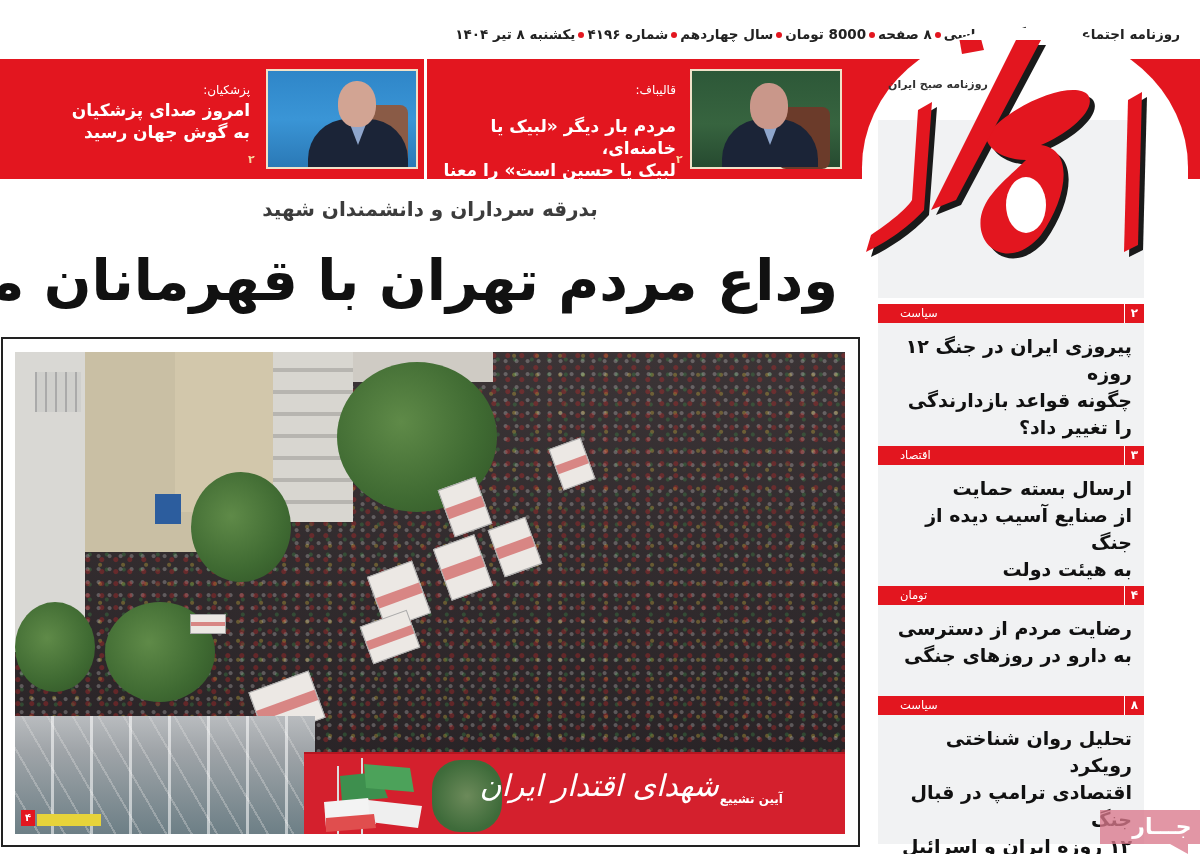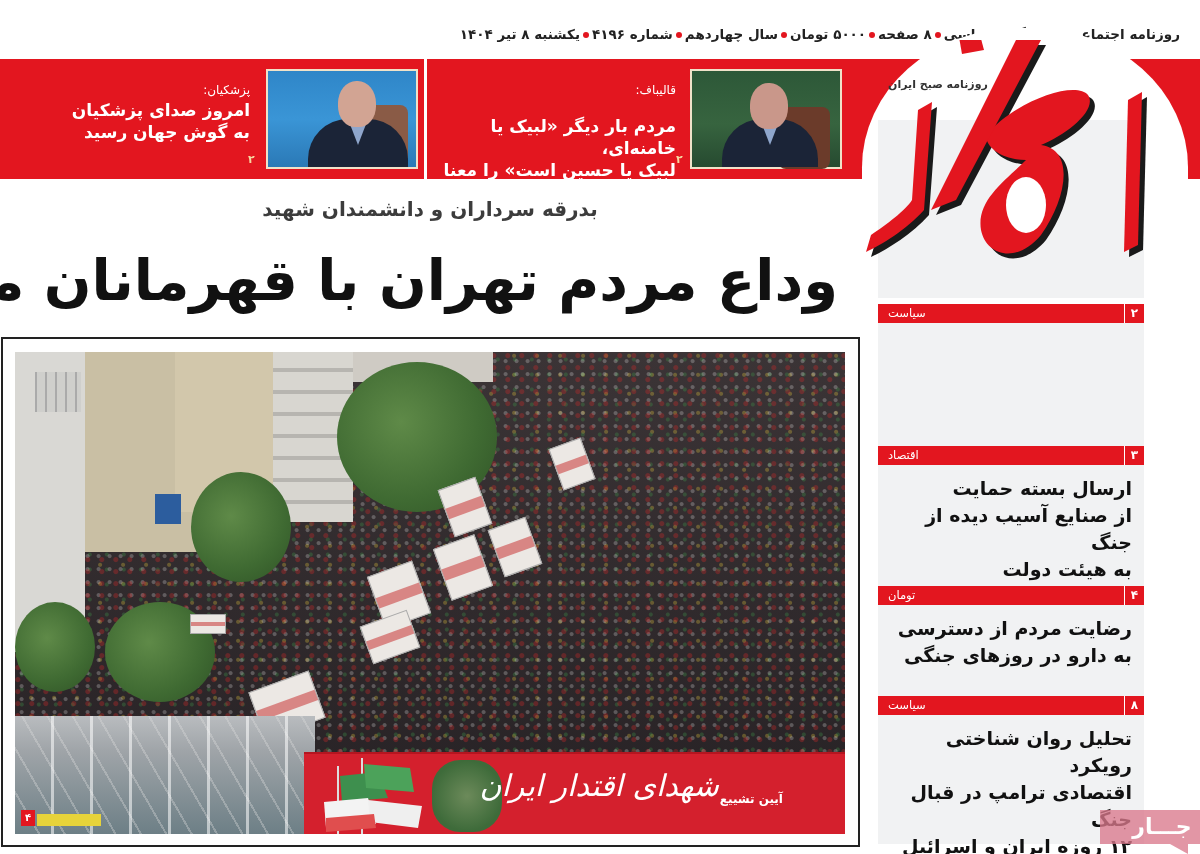--- a/index.html
+++ b/index.html
@@ -119,38 +119,38 @@
   .photo-sign { position: absolute; left: 22px; bottom: 8px; width: 64px; height: 12px; background: #e7d33a; }
 
   
   .rcol { position: absolute; left: 878px; top: 304px; width: 266px; height: 540px; background: #f1f2f3; }
   .rsec { position: absolute; left: 0; width: 266px; }
   .rsec-bar { position: relative; height: 19px; background: #e3161f; }
   .rsec-bar .num {
     position: absolute; right: 0; top: 0; width: 20px; height: 19px; color: #fff; font-size: 12px; font-weight: bold;
     text-align: center; line-height: 19px; border-left: 1px solid #ffffff;
   }
-  .rsec-bar .label { position: absolute; right: 36px; top: 2px; color: #ffffff; font-size: 11.5px; width: 220px; text-align: left; }
+  .rsec-bar .label { position: absolute; right: 24px; top: 2px; color: #ffffff; font-size: 11.5px; width: 220px; text-align: left; }
   .rsec-title { padding: 10px 12px 0 8px; font-size: 19px; font-weight: bold; color: #111; line-height: 27px; text-align: right; }
 
   
   .watermark {
     position: absolute; left: 1100px; top: 810px; width: 100px; height: 34px; background: rgba(218,120,140,.78);
     color: #fff; font-size: 22px; font-weight: bold; text-align: center; line-height: 34px; padding-left: 24px;
   }
   .watermark-tail {
     position: absolute; left: 1170px; top: 844px; width: 0; height: 0;
     border-top: 10px solid rgba(218,120,140,.78); border-left: 18px solid transparent;
   }
 </style>
 </head>
 <body>
 
 <div class="topline">
-  <span>روزنامه اجتماعی، فرهنگی، سیاسی</span><span class="dot"></span><span>۸ صفحه</span><span class="dot"></span><span>۵۰۰۰ تومان</span><span class="dot"></span><span>سال چهاردهم</span><span class="dot"></span><span>شماره ۴۱۹۶</span><span class="dot"></span><span>یکشنبه ۸ تیر ۱۴۰۴</span>
+  <span>روزنامه اجتماعی، فرهنگی، سیاسی</span><span class="dot"></span><span>۸ صفحه</span><span class="dot"></span><span>8000 تومان</span><span class="dot"></span><span>سال چهاردهم</span><span class="dot"></span><span>شماره ۴۱۹۶</span><span class="dot"></span><span>یکشنبه ۸ تیر ۱۴۰۴</span>
 </div>
 
 <div class="red-band">
   <div class="divider"></div>
 </div>
 
 <div class="logo-circle"></div>
 <div class="logo-grey"></div>
 <svg class="logo-wordmark" viewBox="0 0 320 260">
 
@@ -252,20 +252,25 @@
   <div class="photo-sign"></div>
   <div class="photo-pg">۴</div>
 </div>
 
 <div class="rcol">
   <div class="rsec" style="top:0;">
     <div class="rsec-bar">
       <div class="num">۲</div>
       <div class="label">سیاست</div>
     </div>
+    <div class="rsec-title">
+      <div>پیروزی ایران در جنگ ۱۲ روزه</div>
+      <div>چگونه قواعد بازدارندگی</div>
+      <div>را تغییر داد؟</div>
+    </div>
   </div>
 
   <div class="rsec" style="top:142px;">
     <div class="rsec-bar">
       <div class="num">۳</div>
       <div class="label">اقتصاد</div>
     </div>
     <div class="rsec-title">
       <div>ارسال بسته حمایت</div>
       <div>از صنایع آسیب دیده از جنگ</div>

